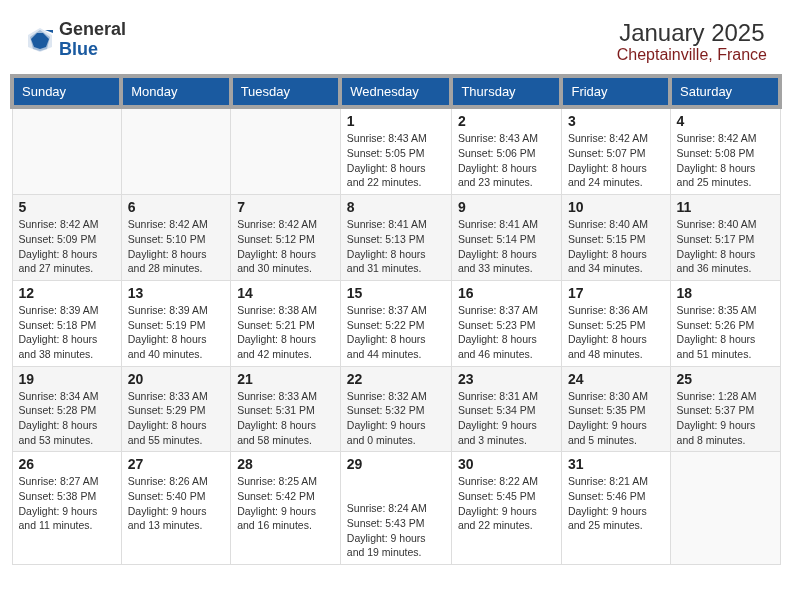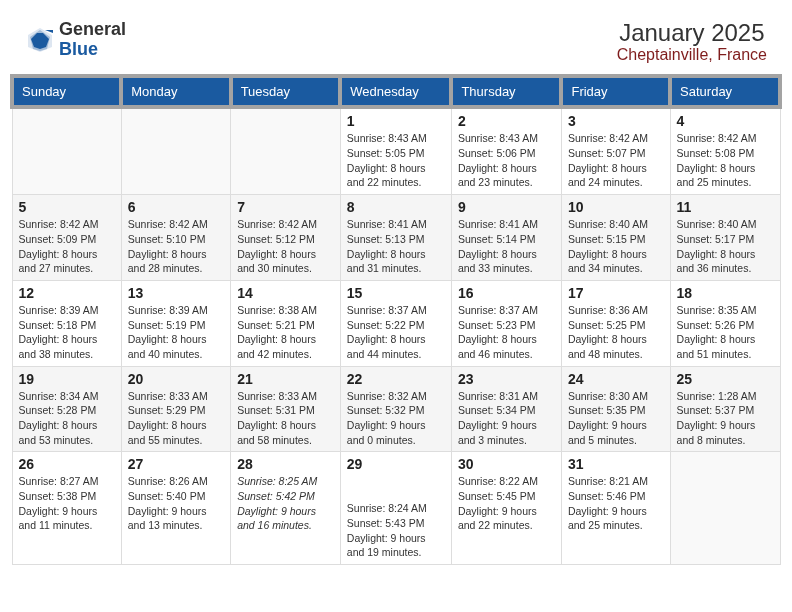--- a/index.html
+++ b/index.html
@@ -327,21 +327,21 @@
         </td>
         <td>
           <div class="day-number">27</div>
           <div class="day-info" style="white-space: pre-line;">Sunrise: 8:26 AM
 Sunset: 5:40 PM
 Daylight: 9 hours
 and 13 minutes.</div>
         </td>
         <td>
           <div class="day-number">28</div>
-          <div class="day-info" style="white-space: pre-line; font-style: italic;">Sunrise: 8:25 AM
+          <div class="day-info" style="white-space: pre-line;">Sunrise: 8:25 AM
 Sunset: 5:42 PM
 Daylight: 9 hours
 and 16 minutes.</div>
         </td>
         <td>
           <div class="day-number">29</div>
           <div class="day-info" style="white-space: pre-line; margin-top: 29px;">Sunrise: 8:24 AM
 Sunset: 5:43 PM
 Daylight: 9 hours
 and 19 minutes.</div>

